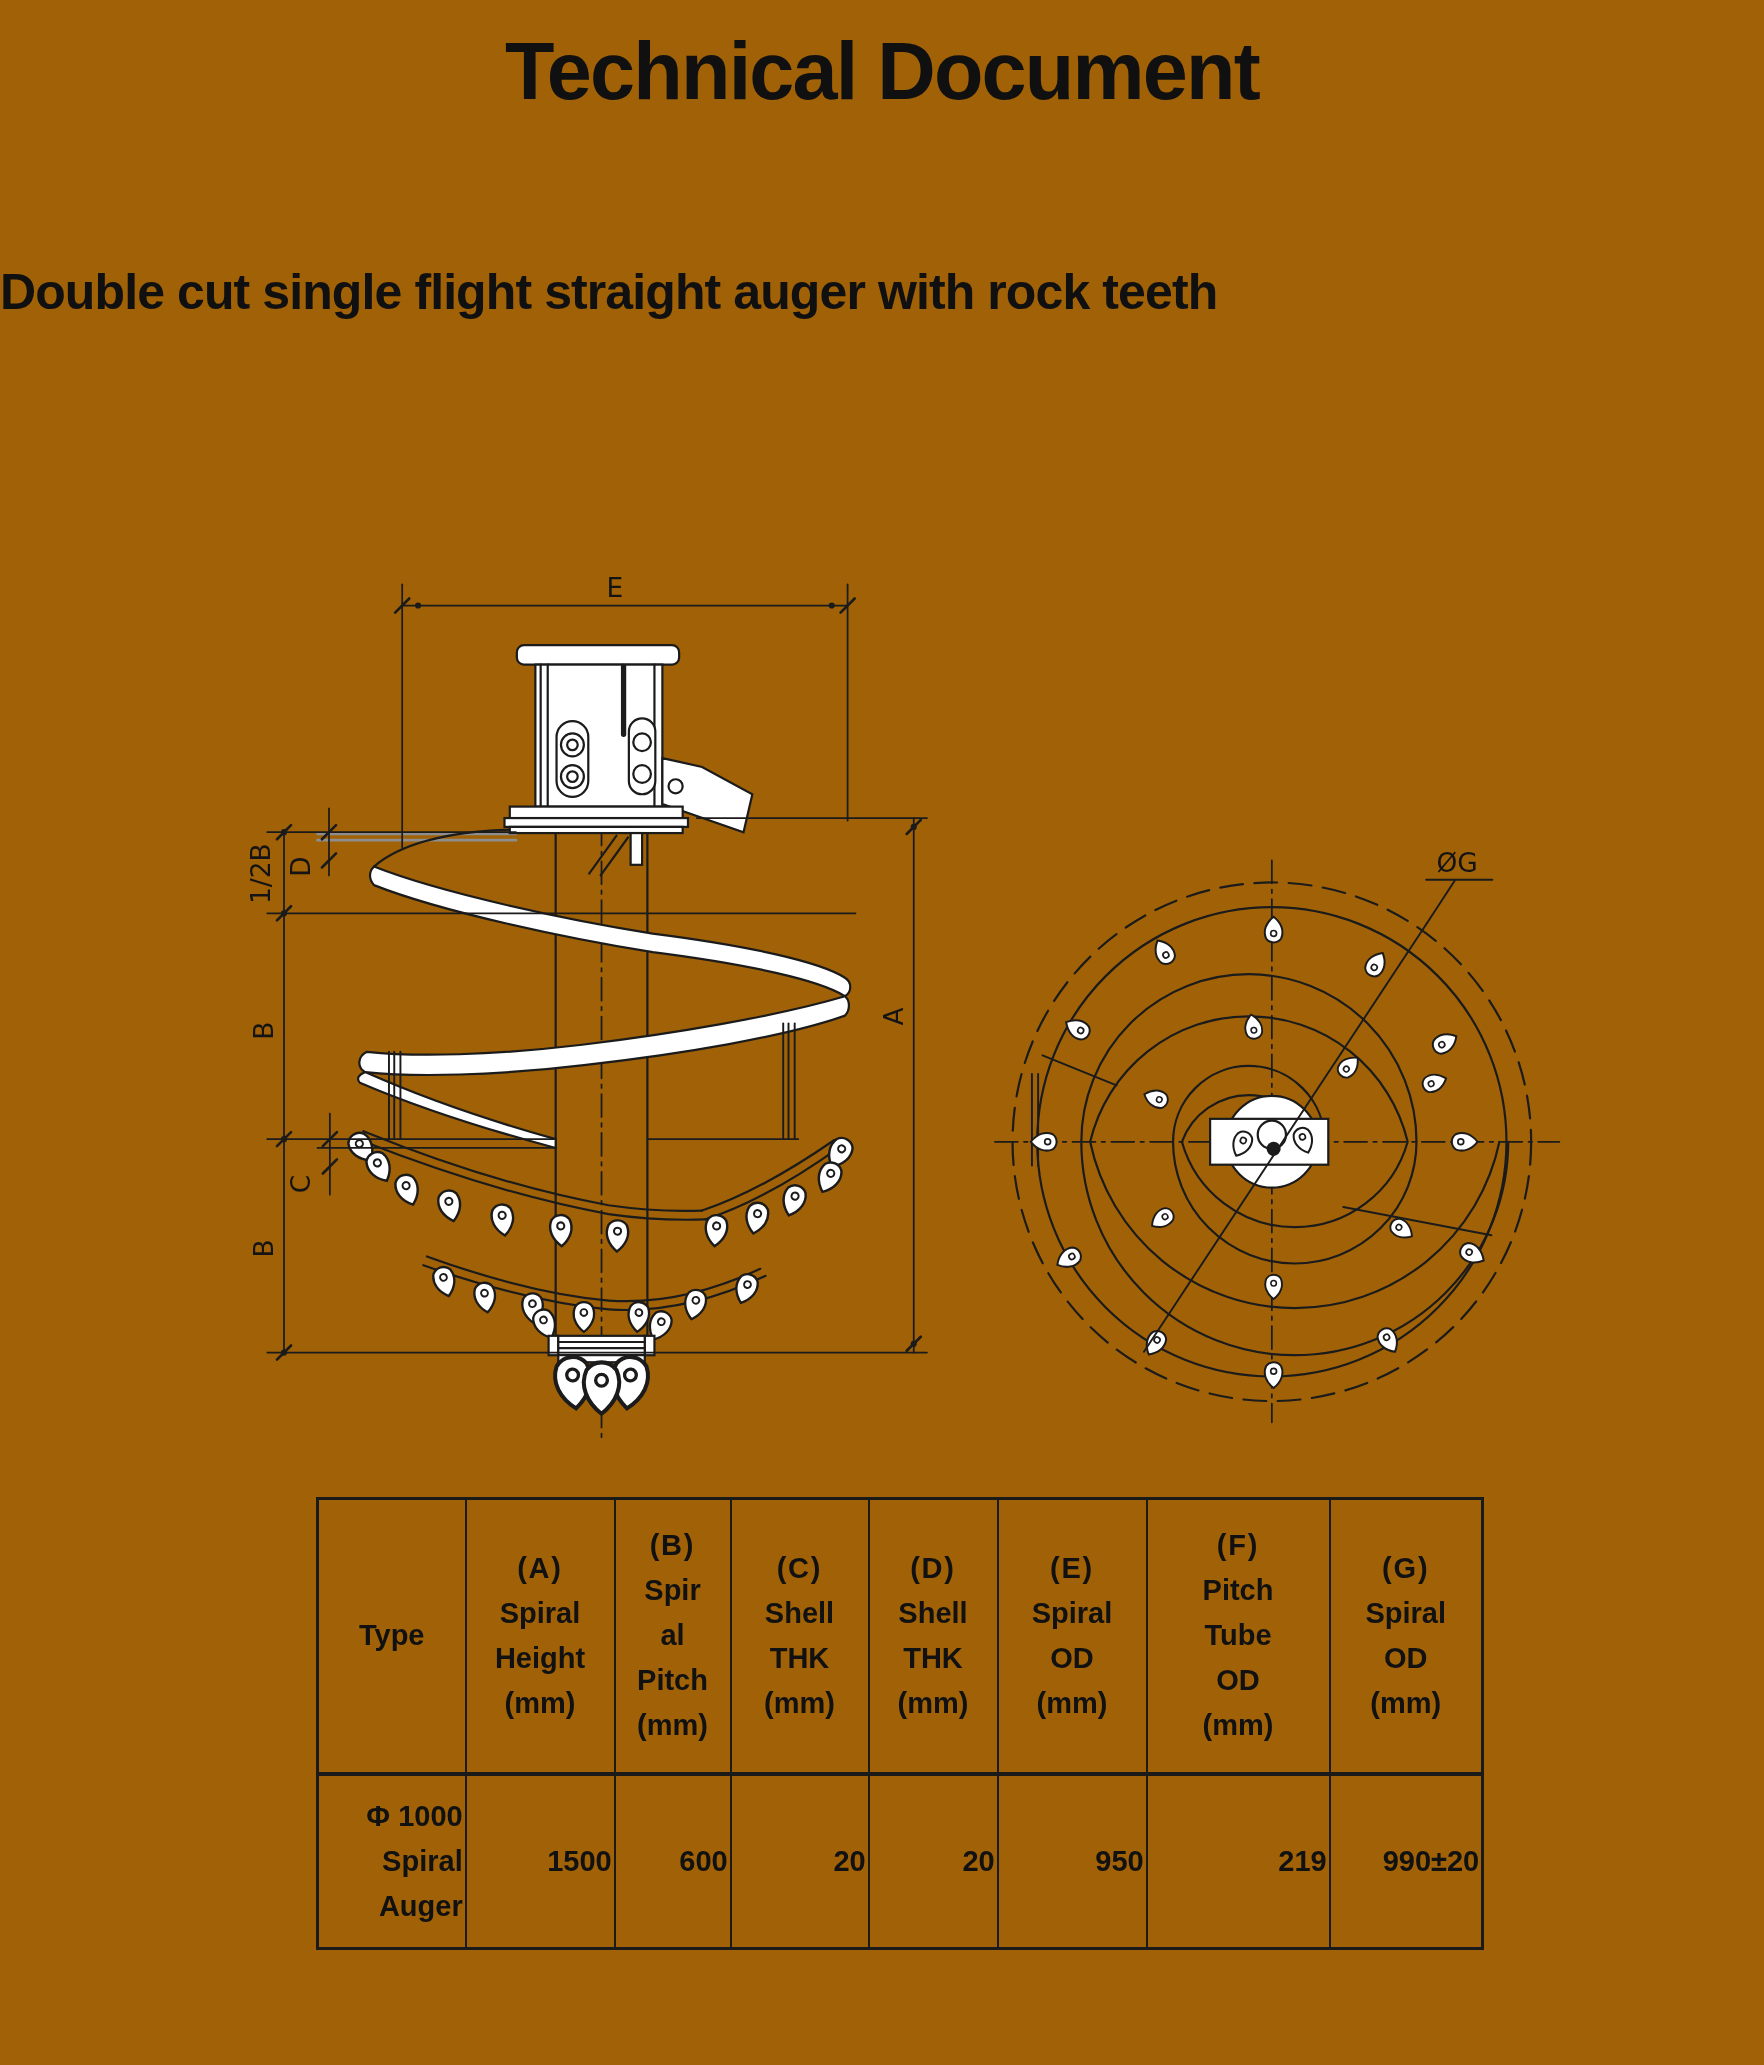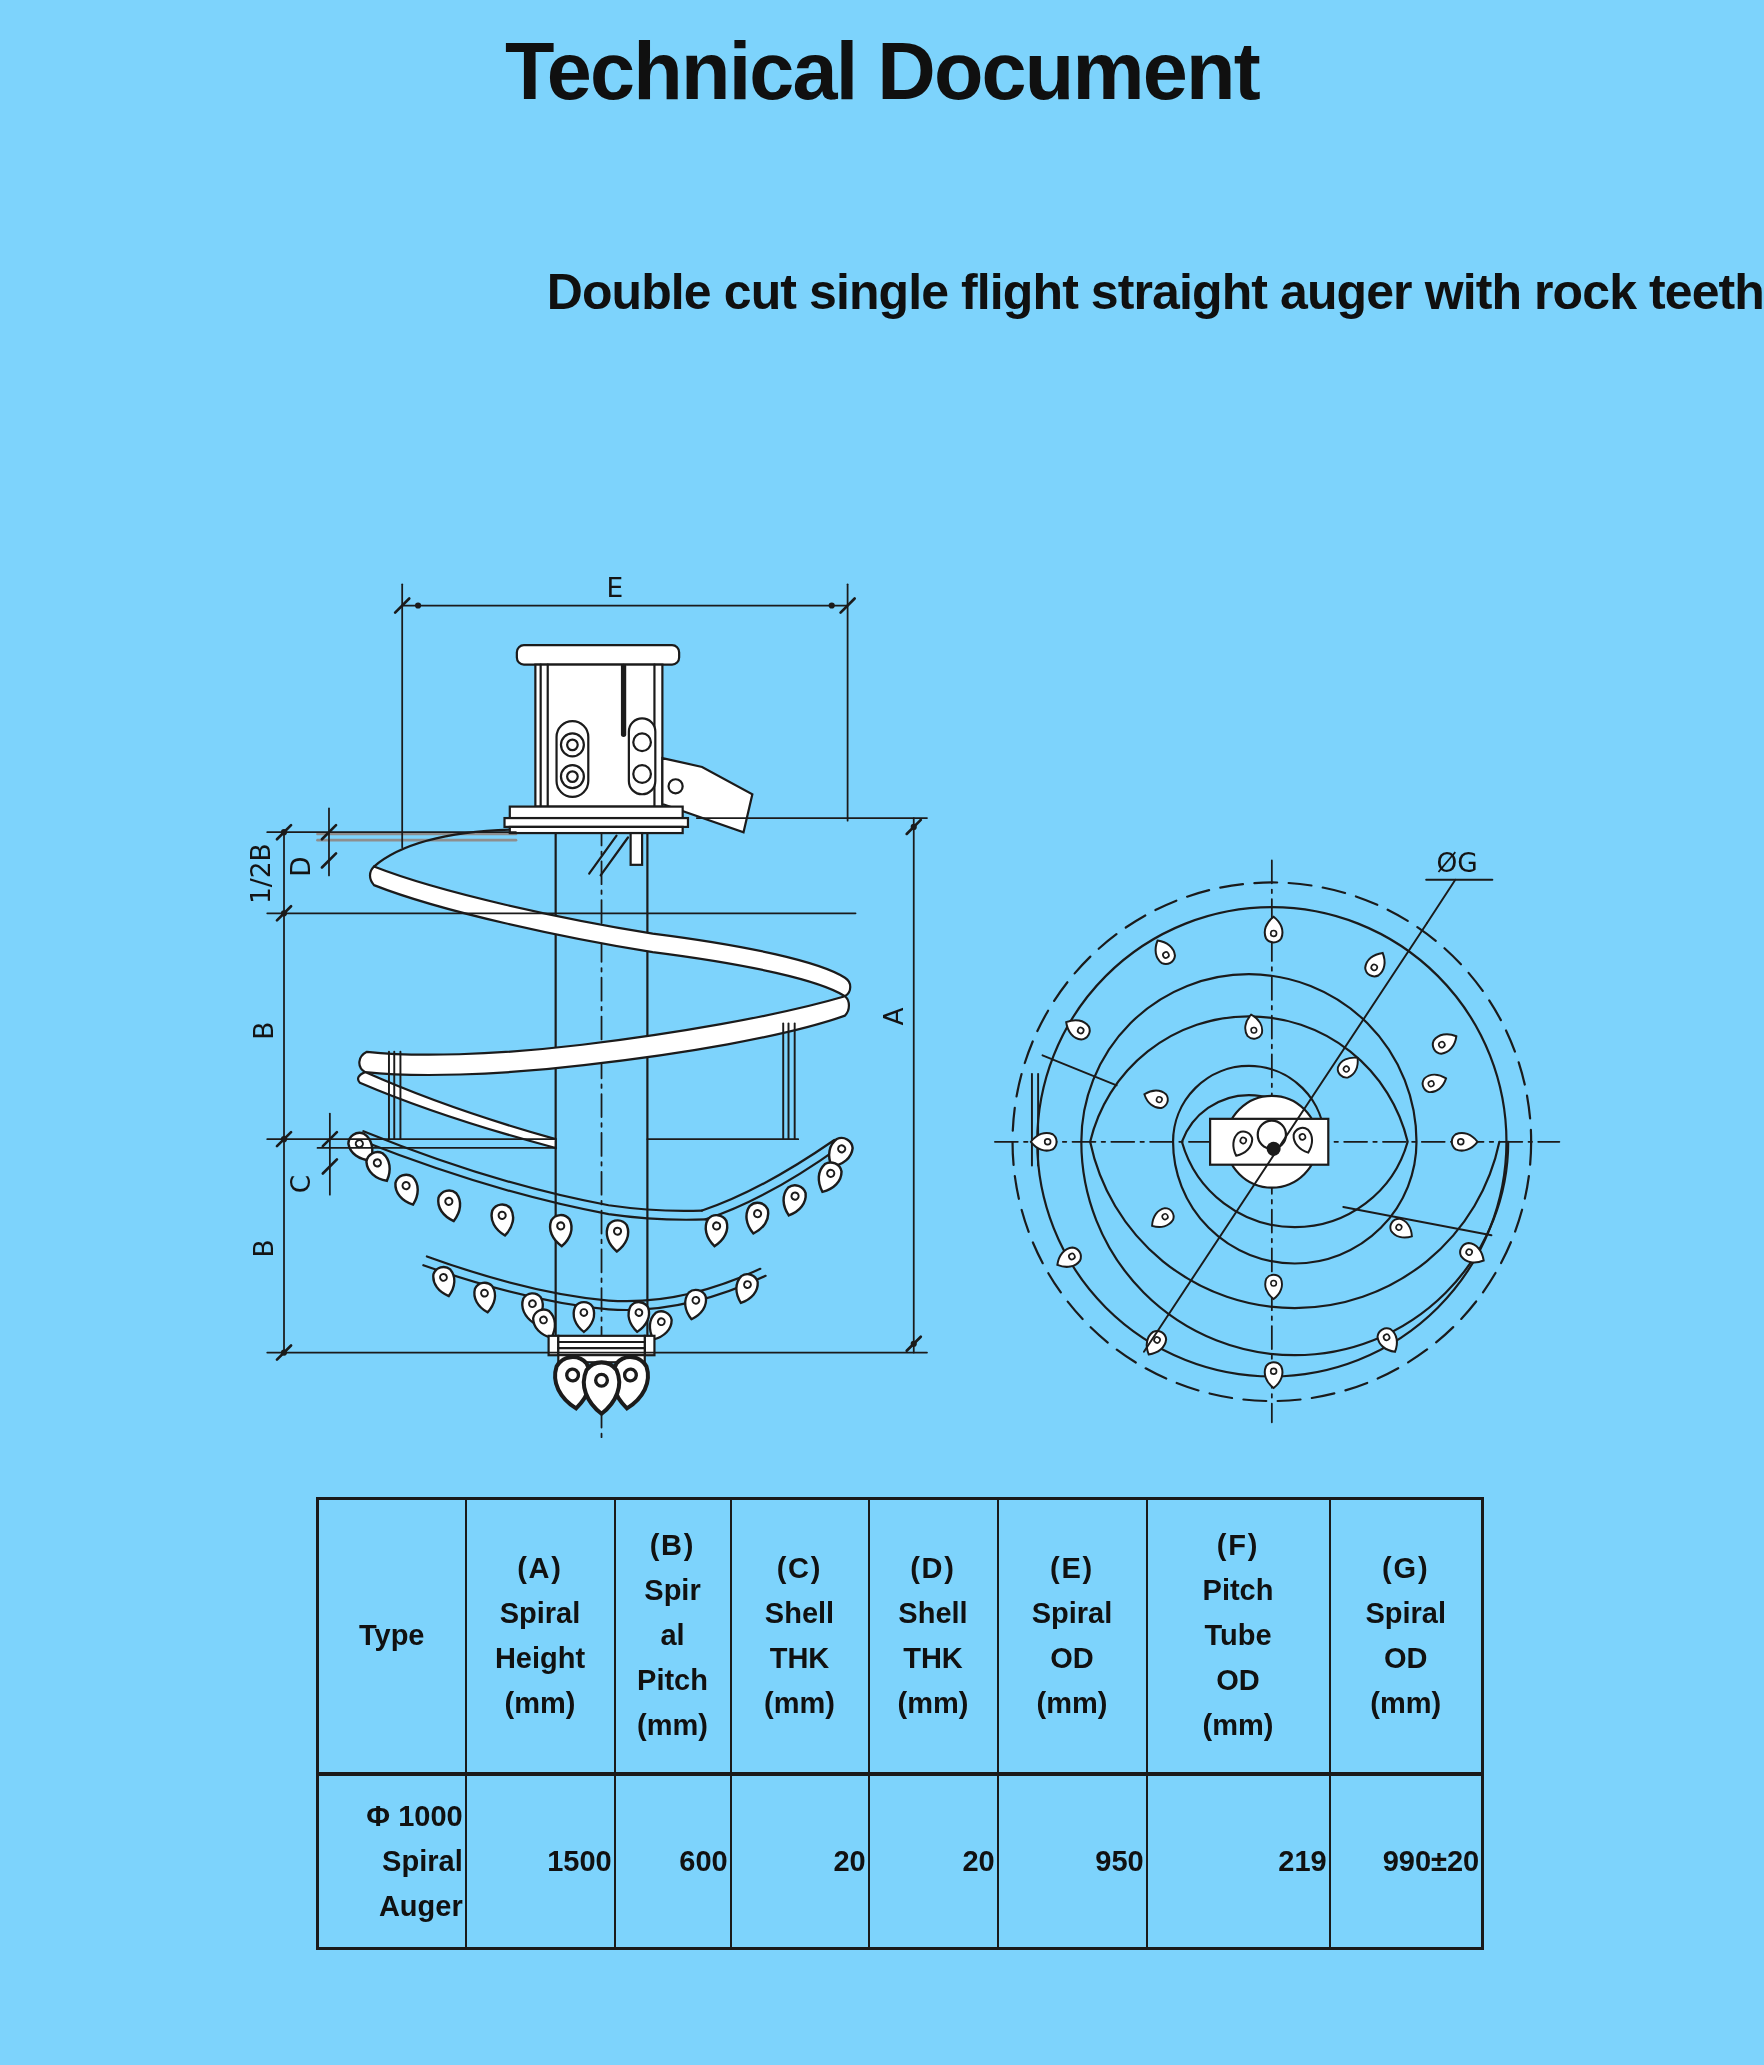--- a/index.html
+++ b/index.html
@@ -1,31 +1,31 @@
 <!DOCTYPE html>
 <html style="font-size:14px"><head>
 <meta charset="utf-8">
 <style>
   html,body{margin:0;padding:0;background:#ffffff;}
   .page{
     position:relative;
     width:1764px;height:2065px;
-    background:#7dd3fc;
+    background:#a16207;
     font-family:"Liberation Sans", sans-serif;
     color:#141414;
     overflow:hidden;
   }
   .doc-title{
     position:absolute;left:0;top:25px;width:1764px;
     text-align:center;font-size:81px;font-weight:700;letter-spacing:-1.8px;
     margin:0;color:#101010;
   }
   .doc-subtitle{
     position:absolute;left:0;top:263px;width:1764px;
-    text-align:right;font-size:50px;font-weight:700;letter-spacing:-0.9px;
+    text-align:left;font-size:50px;font-weight:700;letter-spacing:-0.9px;
     margin:0;color:#101010;
   }
   svg.drawing{position:absolute;left:0;top:526px;}
   svg.drawing text{
     font-family:"DejaVu Sans", sans-serif;
     font-size:30px;fill:#141414;
   }
   
   table.spec{
     position:absolute;left:316px;top:1497px;

